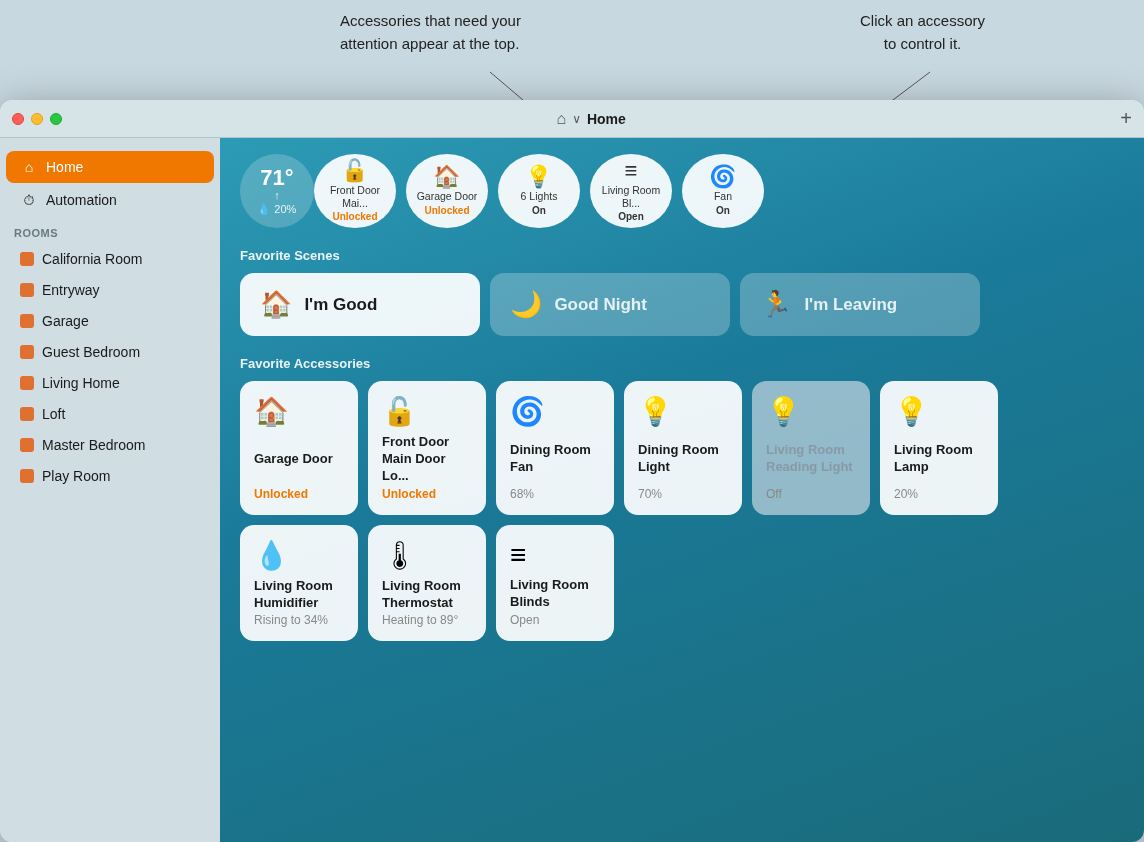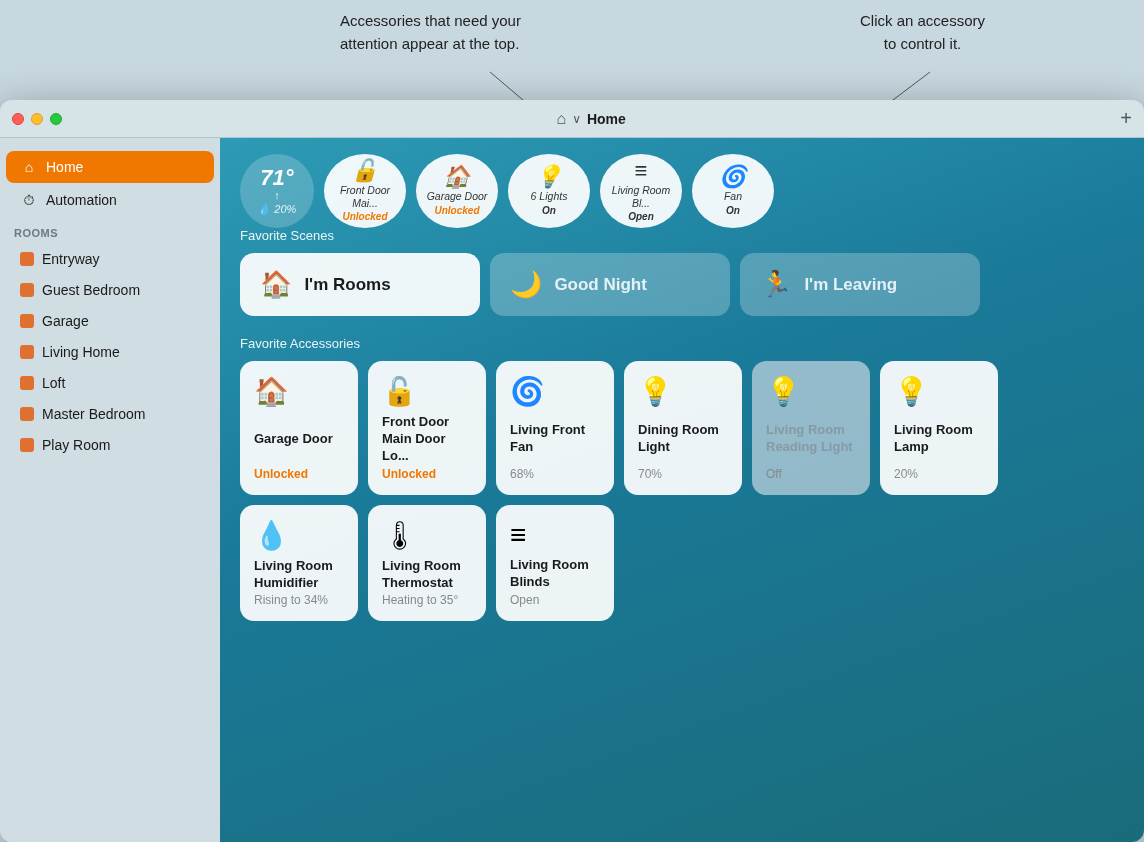--- a/index.html
+++ b/index.html
@@ -134,22 +134,21 @@
       flex: 1;
       background: linear-gradient(160deg, #2d9bb5 0%, #1a7a99 40%, #1a6b7a 100%);
       padding: 16px 20px;
       overflow-y: auto;
     }
 
     
     .status-bar {
       display: flex;
       align-items: center;
-      gap: 10px;
-      font-style: italic;
+      margin-bottom: 20px;
     }
 
     .status-weather {
       width: 74px;
       height: 74px;
       border-radius: 50%;
       background: rgba(255,255,255,0.2);
       display: flex;
       flex-direction: column;
       align-items: center;
@@ -202,21 +201,21 @@
       color: #f07800;
       font-weight: 600;
     }
     .status-item-sublabel.normal {
       color: #333;
     }
 
     
     .section-title {
       font-size: 13px;
-      font-weight: 400;
+      font-weight: 700;
       color: rgba(255,255,255,0.9);
       margin-bottom: 10px;
     }
 
     
     .scenes-grid {
       display: flex;
       gap: 10px;
       margin-bottom: 20px;
       flex-wrap: wrap;
@@ -339,29 +338,33 @@
       <div class="sidebar-item">
         <span class="sidebar-icon">⏱</span>
         <span>Automation</span>
       </div>
 
       <div class="sidebar-section-label">Rooms</div>
 
       <div id="sidebar-rooms">
           <div class="sidebar-item">
     <div class="room-color-dot" style="background:#e07030;"></div>
+    <span>California Room</span>
+  </div>
+          <div class="sidebar-item">
+    <div class="room-color-dot" style="background:#e07030;"></div>
     <span>Entryway</span>
   </div>
           <div class="sidebar-item">
     <div class="room-color-dot" style="background:#e07030;"></div>
+    <span>Garage</span>
+  </div>
+          <div class="sidebar-item">
+    <div class="room-color-dot" style="background:#e07030;"></div>
     <span>Guest Bedroom</span>
-  </div>
-          <div class="sidebar-item">
-    <div class="room-color-dot" style="background:#e07030;"></div>
-    <span>Garage</span>
   </div>
           <div class="sidebar-item">
     <div class="room-color-dot" style="background:#e07030;"></div>
     <span>Living Home</span>
   </div>
           <div class="sidebar-item">
     <div class="room-color-dot" style="background:#e07030;"></div>
     <span>Loft</span>
   </div>
           <div class="sidebar-item">
@@ -411,21 +414,21 @@
     <span class="status-item-label">Fan</span>
     <span class="status-item-sublabel normal">On</span>
   </div>
           </div>
       </div>
 
       <div class="section-title">Favorite Scenes</div>
       <div class="scenes-grid" id="scenes-grid">
           <div class="scene-card active">
     <span class="scene-card-icon">🏠</span>
-    <span class="scene-card-label">I'm Rooms</span>
+    <span class="scene-card-label">I'm Good</span>
   </div>
           <div class="scene-card">
     <span class="scene-card-icon">🌙</span>
     <span class="scene-card-label">Good Night</span>
   </div>
           <div class="scene-card">
     <span class="scene-card-icon">🏃</span>
     <span class="scene-card-label">I'm Leaving</span>
   </div>
         </div>
@@ -437,21 +440,21 @@
     <span class="accessory-card-name">Garage Door</span>
     <span class="accessory-card-status alert">Unlocked</span>
   </div>
           <div class="accessory-card">
     <span class="accessory-card-icon">🔓</span>
     <span class="accessory-card-name">Front Door Main Door Lo...</span>
     <span class="accessory-card-status alert">Unlocked</span>
   </div>
           <div class="accessory-card">
     <span class="accessory-card-icon">🌀</span>
-    <span class="accessory-card-name">Living Front Fan</span>
+    <span class="accessory-card-name">Dining Room Fan</span>
     <span class="accessory-card-status">68%</span>
   </div>
           <div class="accessory-card">
     <span class="accessory-card-icon">💡</span>
     <span class="accessory-card-name">Dining Room Light</span>
     <span class="accessory-card-status">70%</span>
   </div>
           <div class="accessory-card dimmed">
     <span class="accessory-card-icon">💡</span>
     <span class="accessory-card-name">Living Room Reading Light</span>
@@ -463,21 +466,21 @@
     <span class="accessory-card-status">20%</span>
   </div>
           <div class="accessory-card">
     <span class="accessory-card-icon">💧</span>
     <span class="accessory-card-name">Living Room Humidifier</span>
     <span class="accessory-card-status">Rising to 34%</span>
   </div>
           <div class="accessory-card">
     <span class="accessory-card-icon">🌡</span>
     <span class="accessory-card-name">Living Room Thermostat</span>
-    <span class="accessory-card-status">Heating to 35°</span>
+    <span class="accessory-card-status">Heating to 89°</span>
   </div>
           <div class="accessory-card">
     <span class="accessory-card-icon">≡</span>
     <span class="accessory-card-name">Living Room Blinds</span>
     <span class="accessory-card-status">Open</span>
   </div>
         </div>
 
     </div>
   </div>

